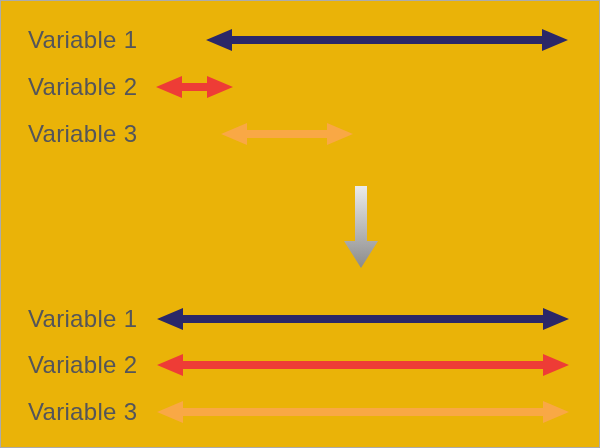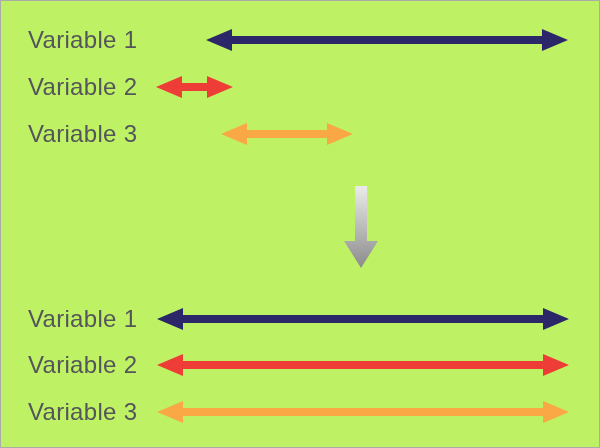--- a/index.html
+++ b/index.html
@@ -25,21 +25,21 @@
     position:absolute;
     height:24px;
   }
   .down-arrow{
     position:absolute;
   }
 </style>
 </head>
 <body>
 
-<div class="canvas" style="background: #bef264; border-color: rgb(171, 171, 171);">
+<div class="canvas" style="background: #eab308; border-color: rgb(171, 171, 171);">
 
   <div class="label" style="top: 24px; color: rgb(84, 85, 90);">Variable 1</div>
   <div class="label" style="top: 71px; color: rgb(84, 85, 90);">Variable 2</div>
   <div class="label" style="top: 118px; color: rgb(84, 85, 90);">Variable 3</div>
 
   <div class="arrow" style="left: 205px; top: 27px;"><svg width="362" height="24" viewBox="0 0 362 24">
         <polygon points="0,12 26,1 26,8 336,8 336,1 362,12 336,23 336,16 26,16 26,23" fill="#2b2768"></polygon>
       </svg></div>
   <div class="arrow" style="left: 155px; top: 74px;"><svg width="77" height="24" viewBox="0 0 77 24">
         <polygon points="0,12 26,1 26,8 51,8 51,1 77,12 51,23 51,16 26,16 26,23" fill="#ee3c36"></polygon>

